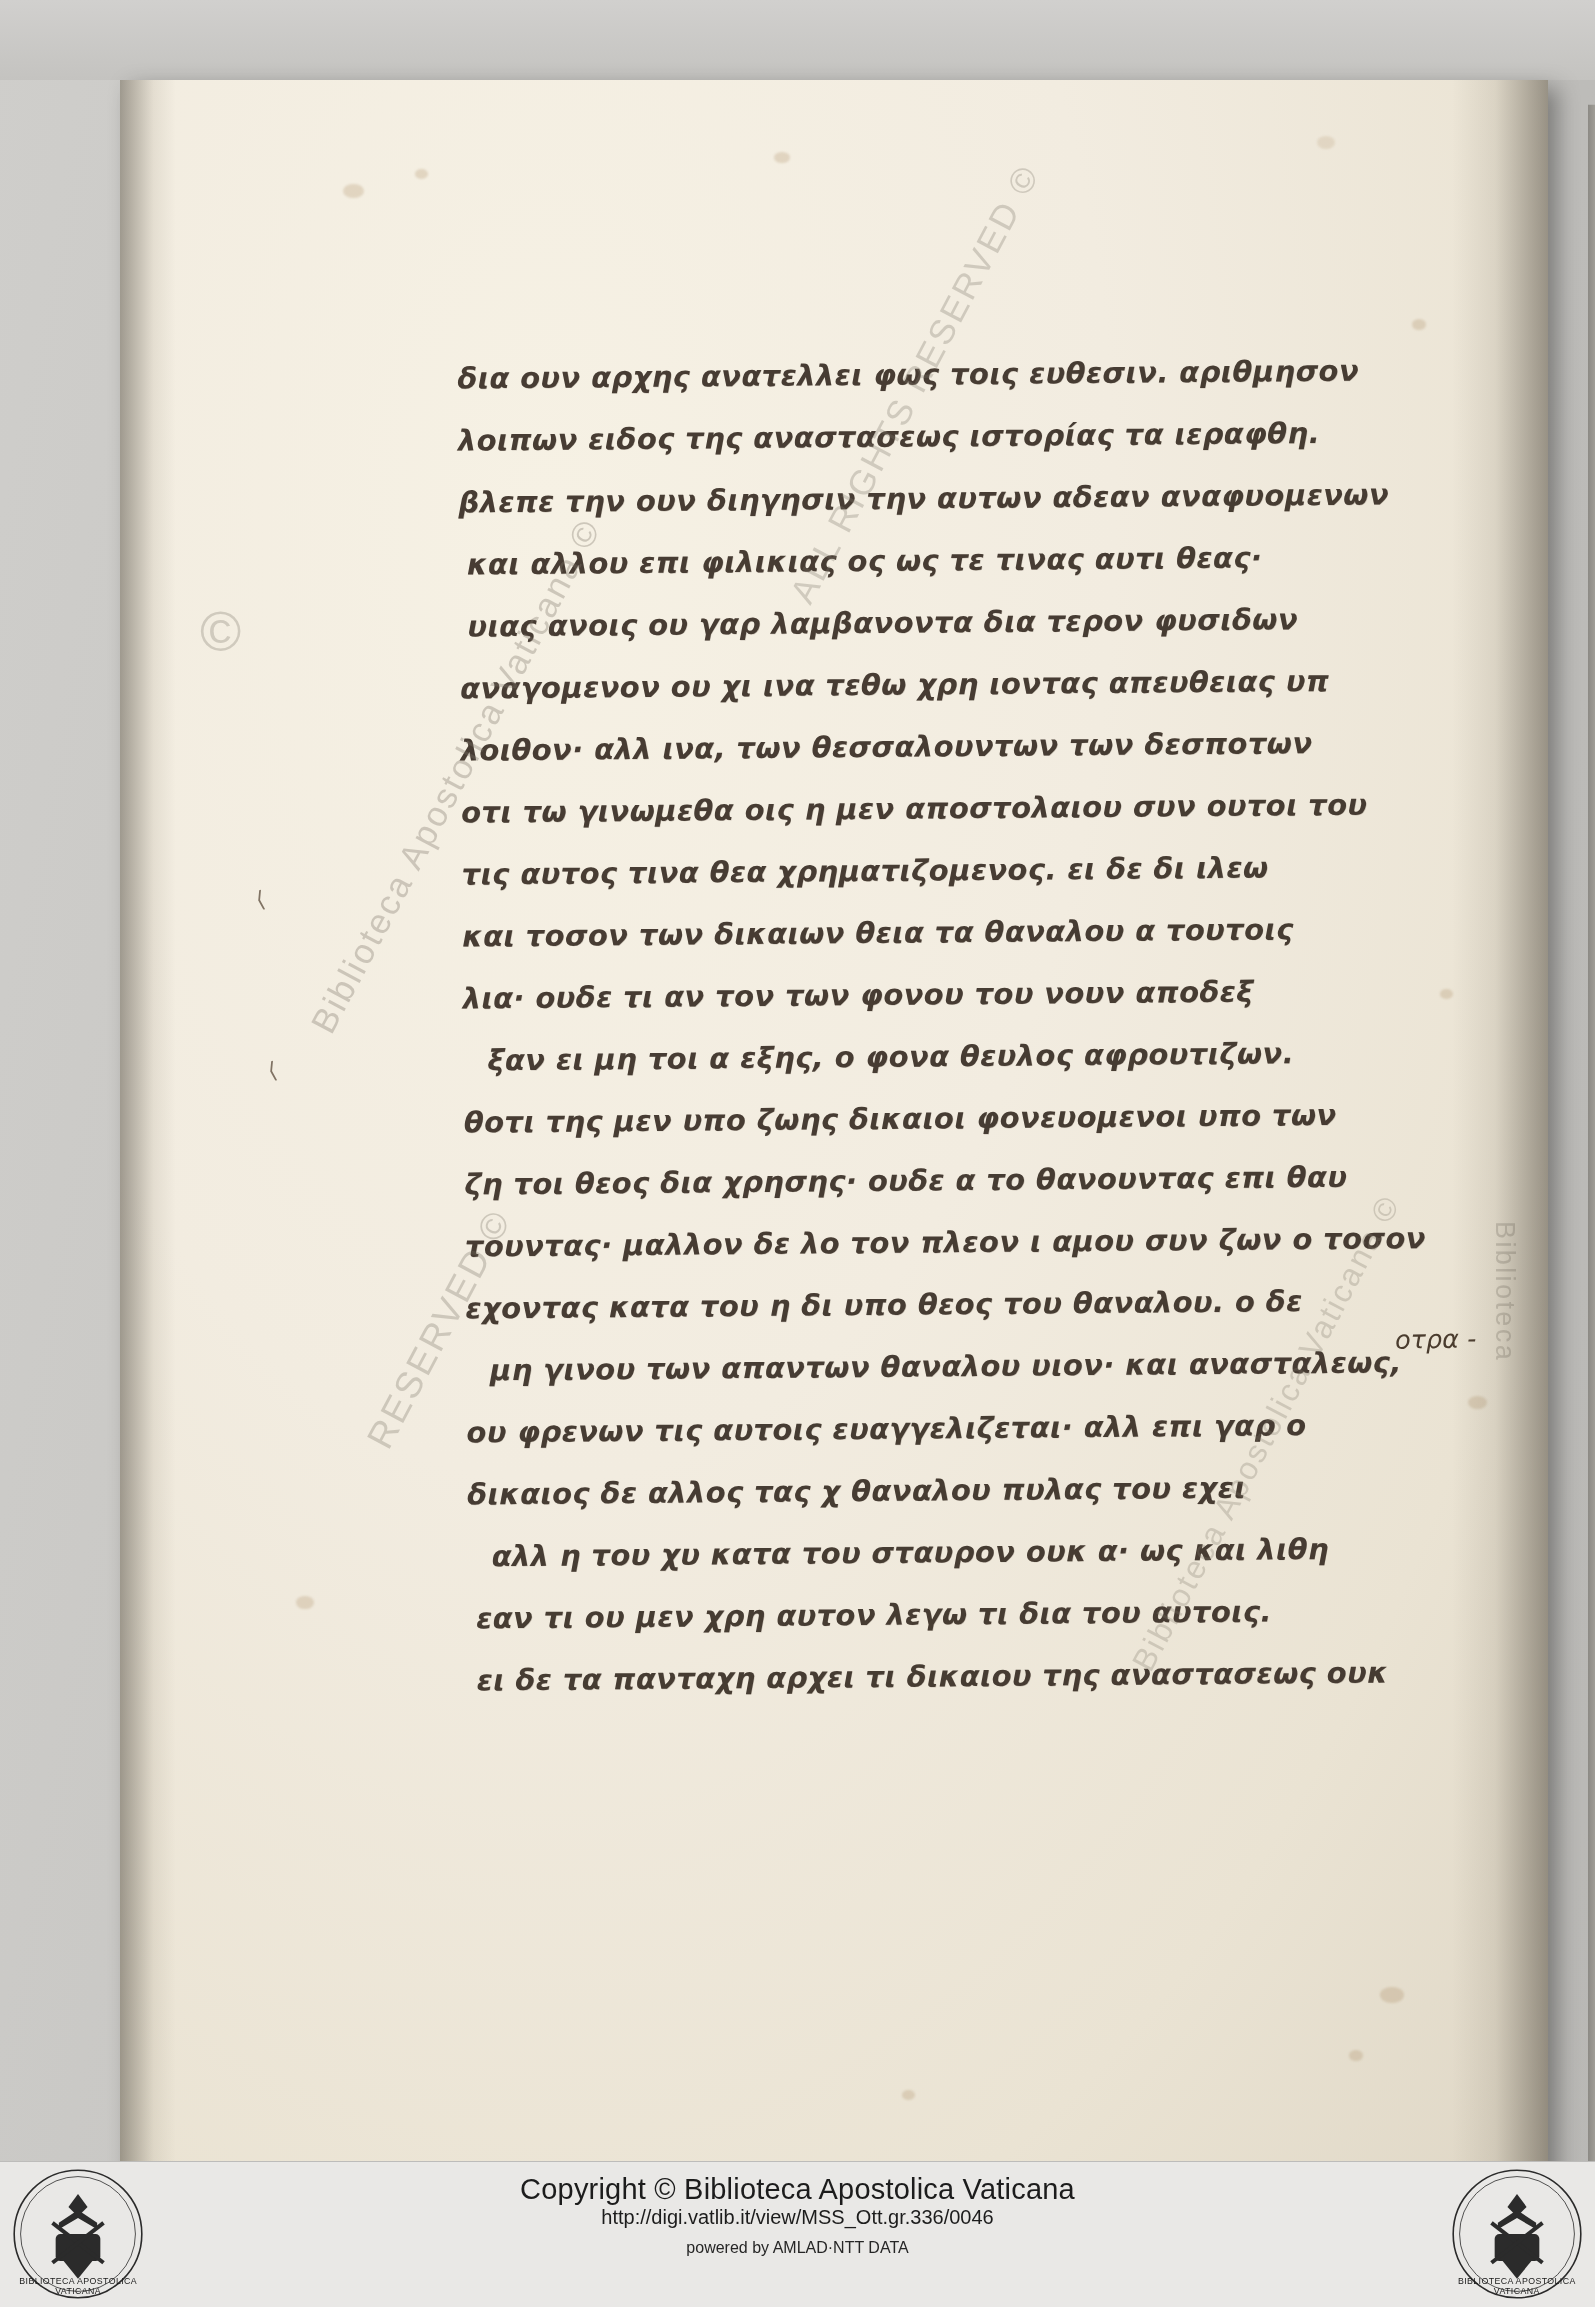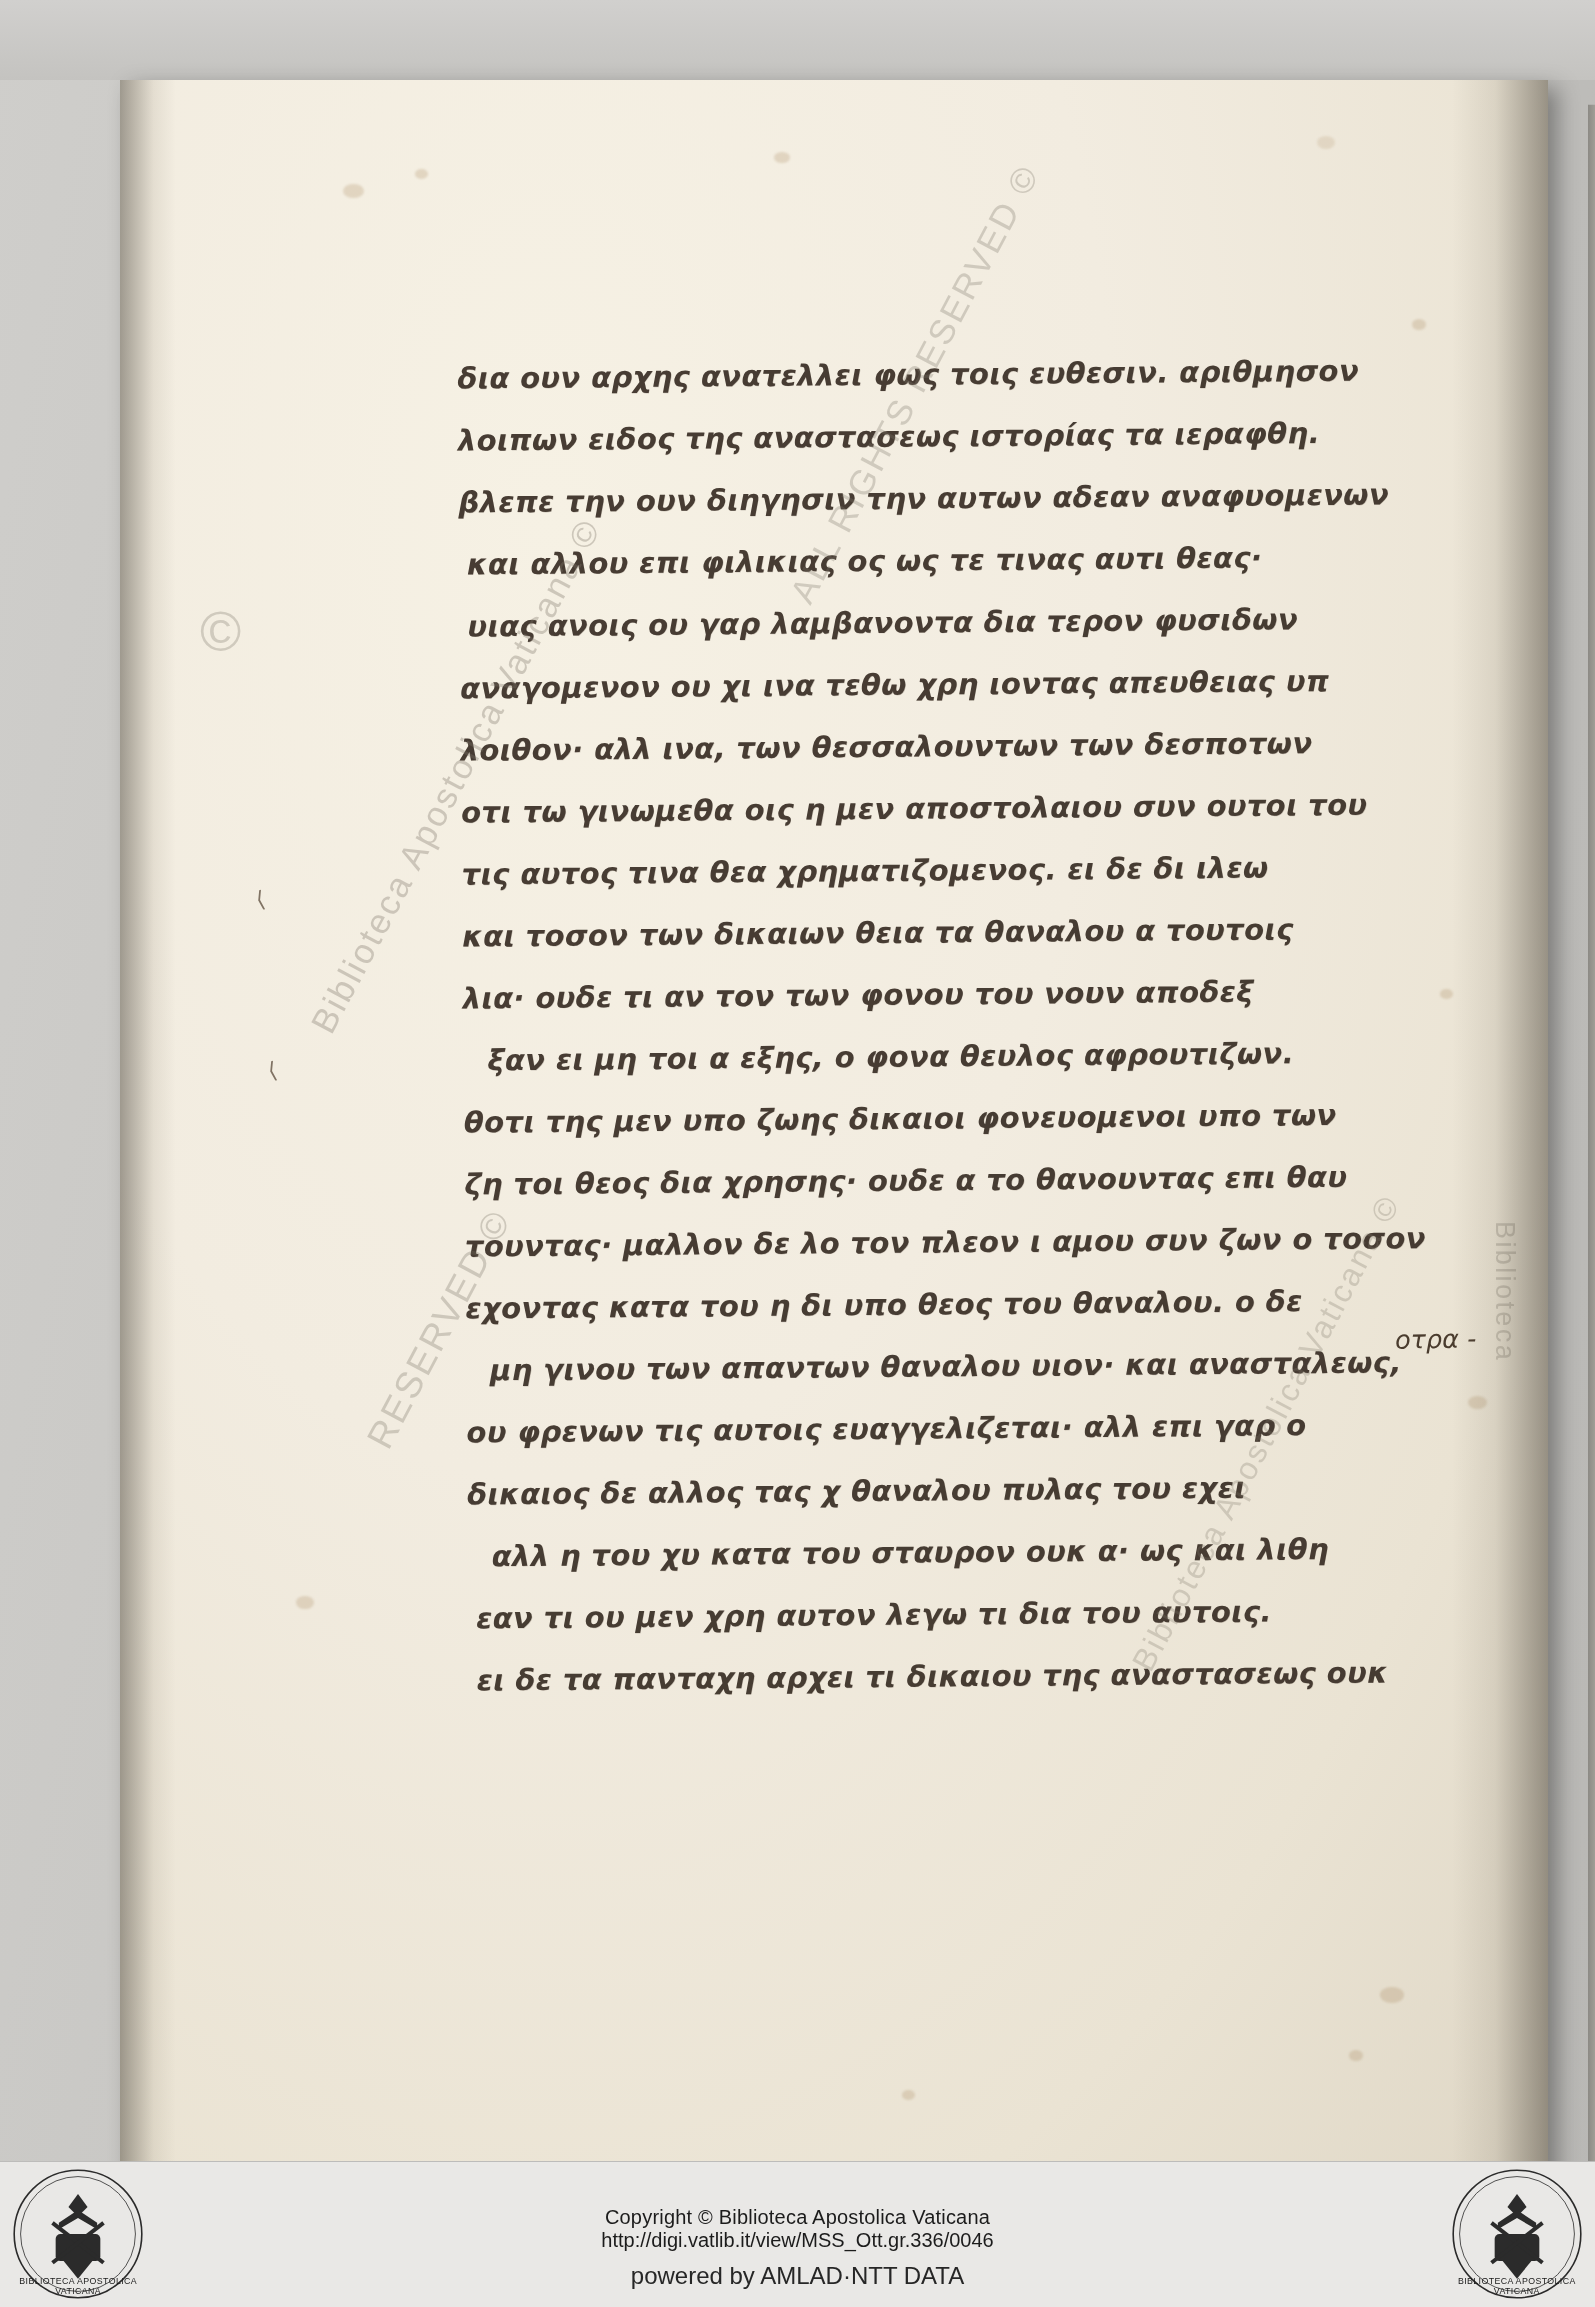--- a/index.html
+++ b/index.html
@@ -201,32 +201,31 @@
     border-top: 0.8px solid #bdbcba;
   }
   .footer-center {
     position: absolute;
     left: 0; right: 0;
     top: 11.2px;
     text-align: center;
     color: #1c1c1c;
   }
   .footer-copy {
-    font-size: 20px;
+    font-size: 29px;
     letter-spacing: 0.2px;
-    margin-top: 33px;
   }
   .footer-url {
     font-size: 20px;
     margin-top: 6.4px;
     color: #1c1c1c;
     text-decoration: none;
   }
   .footer-powered {
-    font-size: 24px;
+    font-size: 16px;
     margin-top: 9.6px;
     color: #262626;
   }
   .crest {
     position: absolute;
     bottom: 6.4px;
     width: 134px;
     height: 134px;
   }
   .crest.left { left: 11.2px; }

